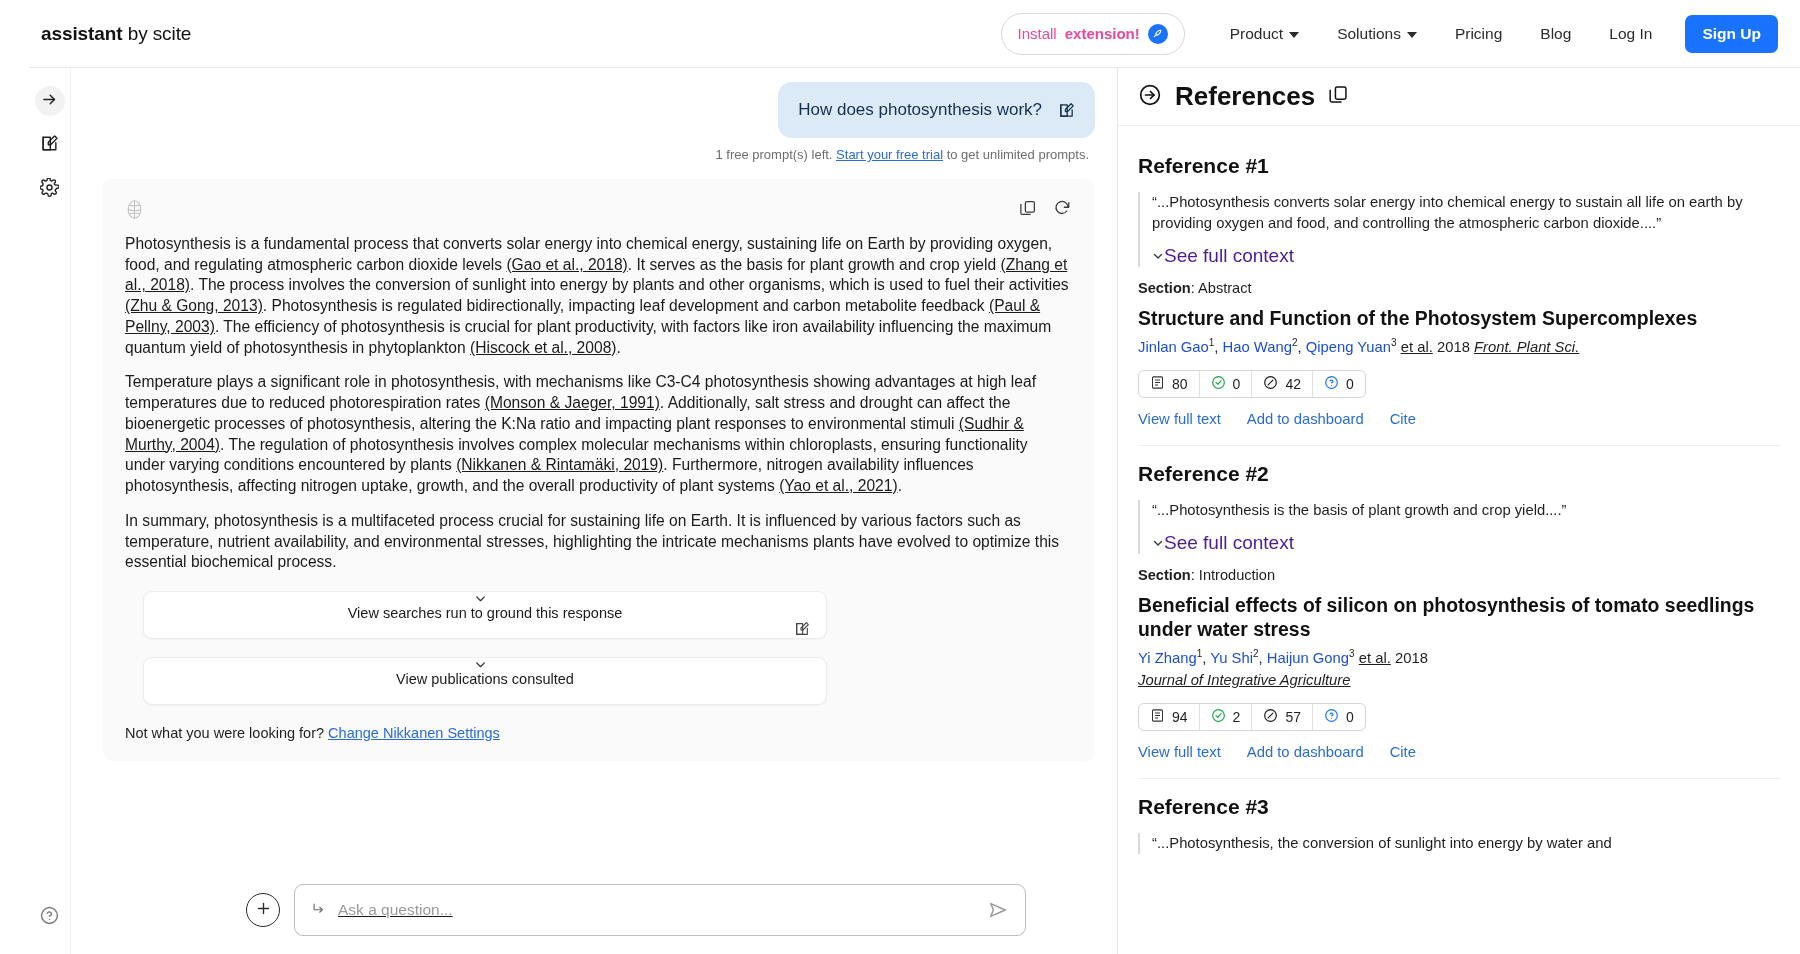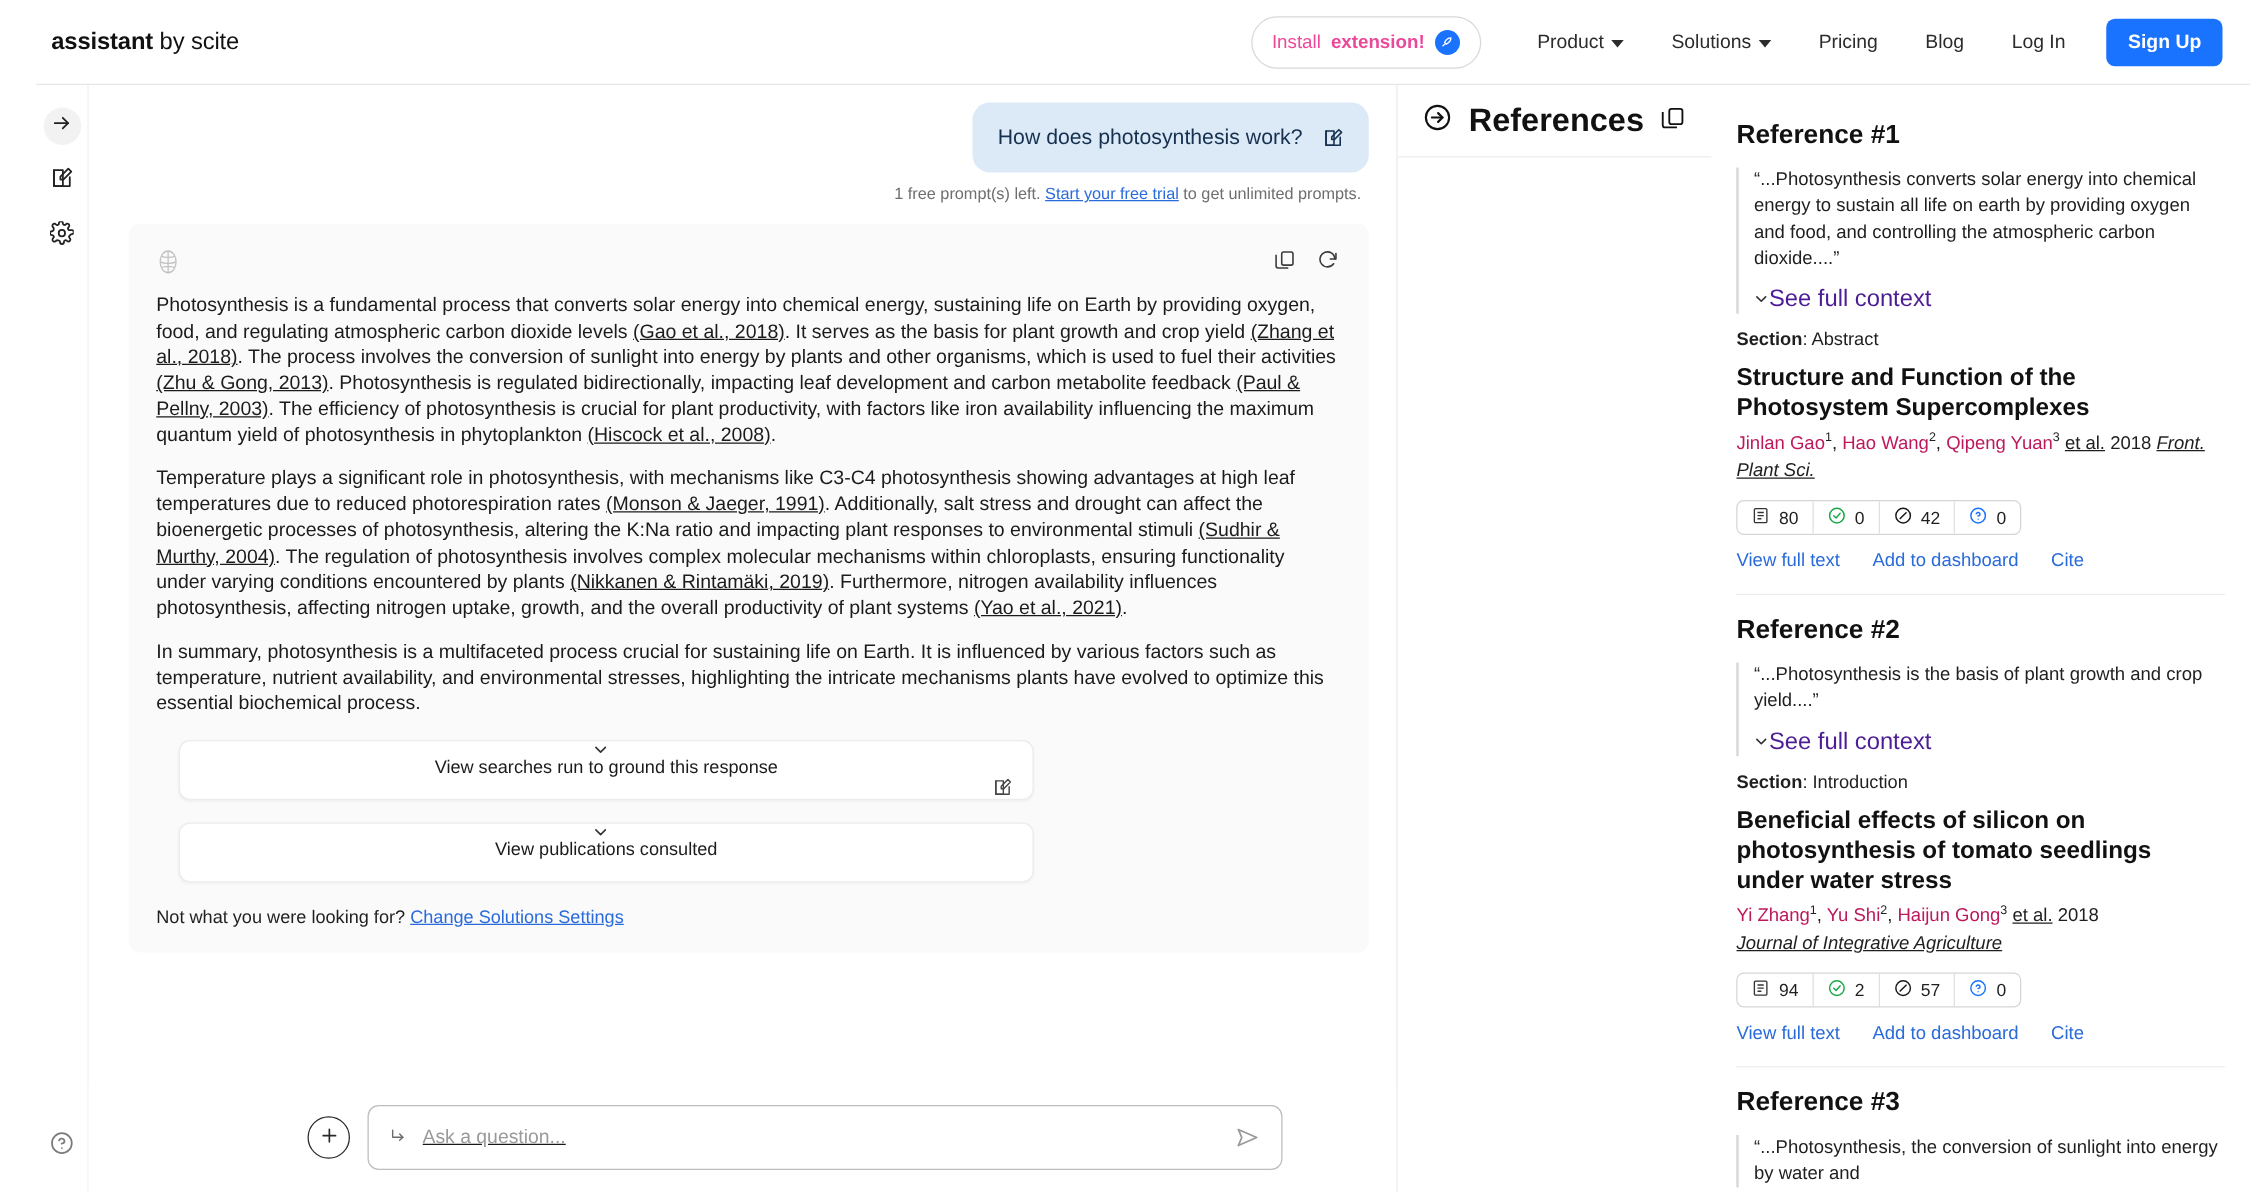--- a/index.html
+++ b/index.html
@@ -165,21 +165,21 @@
     color:#1b1b1b; background:transparent;
   }
   .q-input::placeholder { color:#9a9a9a; }
   .send-ic { color:#9a9a9a; display:flex; }
 
   
   .refs {
     width:683px; min-width:683px;
     border-left:1px solid #e7e7e7;
     background:#fff;
-    display:flex; flex-direction:row;
+    display:flex; flex-direction:column;
     overflow:hidden;
   }
   .refs-head {
     height:58px; min-height:58px;
     display:flex; align-items:center; gap:13px;
     padding:0 20px;
     border-bottom:1px solid #ededed;
   }
   .refs-title { font-size:26px; font-weight:700; color:#111; }
   .refs-body { flex:1; padding:12px 20px 0 20px; overflow:hidden; }
@@ -195,21 +195,21 @@
     margin-top:11px; font-size:19px; color:#4c1d95;
     display:flex; align-items:center; gap:0;
   }
   .section-line { font-size:14.6px; color:#1f1f1f; margin-bottom:11px; }
   .section-line b { font-weight:700; }
   .ref-title {
     font-size:19.4px; font-weight:700; color:#111;
     line-height:1.23; margin-bottom:4px;
   }
   .authors { font-size:14.8px; color:#1f1f1f; line-height:1.5; }
-  .authors a { color:#be185d; text-decoration:none; }
+  .authors a { color:#1d4ed8; text-decoration:none; }
   .authors sup { font-size:10px; }
   .etal { text-decoration:underline; color:#1f1f1f; }
   .journal { font-style:italic; text-decoration:underline; color:#1f1f1f; }
 
   .badges {
     display:inline-flex; align-items:center;
     border:1px solid #d5d5d5; border-radius:6px;
     height:28px; margin-top:12px; overflow:hidden;
   }
   .badge {
@@ -375,21 +375,21 @@
           <div class="accordion">
             <span class="chev">
               <svg width="13" height="13" viewBox="0 0 24 24" fill="none" stroke="#333" stroke-width="2.4" stroke-linecap="round" stroke-linejoin="round">
                   <polyline points="5,9 12,16 19,9"></polyline>
                 </svg>
             </span>
             <span>View publications consulted</span>
           </div>
 
           <div class="foot-note">
-            <span>Not what you were looking for? </span><a href="#">Change Solutions Settings</a>
+            <span>Not what you were looking for? </span><a href="#">Change Nikkanen Settings</a>
           </div>
         </div>
       </div>
 
       <div class="composer">
         <div class="plus-btn">
           <span>
             <svg width="17" height="17" viewBox="0 0 24 24" fill="none" stroke="#2a2a2a" stroke-width="1.9" stroke-linecap="round">
                 <line x1="12" y1="5" x2="12" y2="19"></line>
                 <line x1="5" y1="12" x2="19" y2="12"></line>

